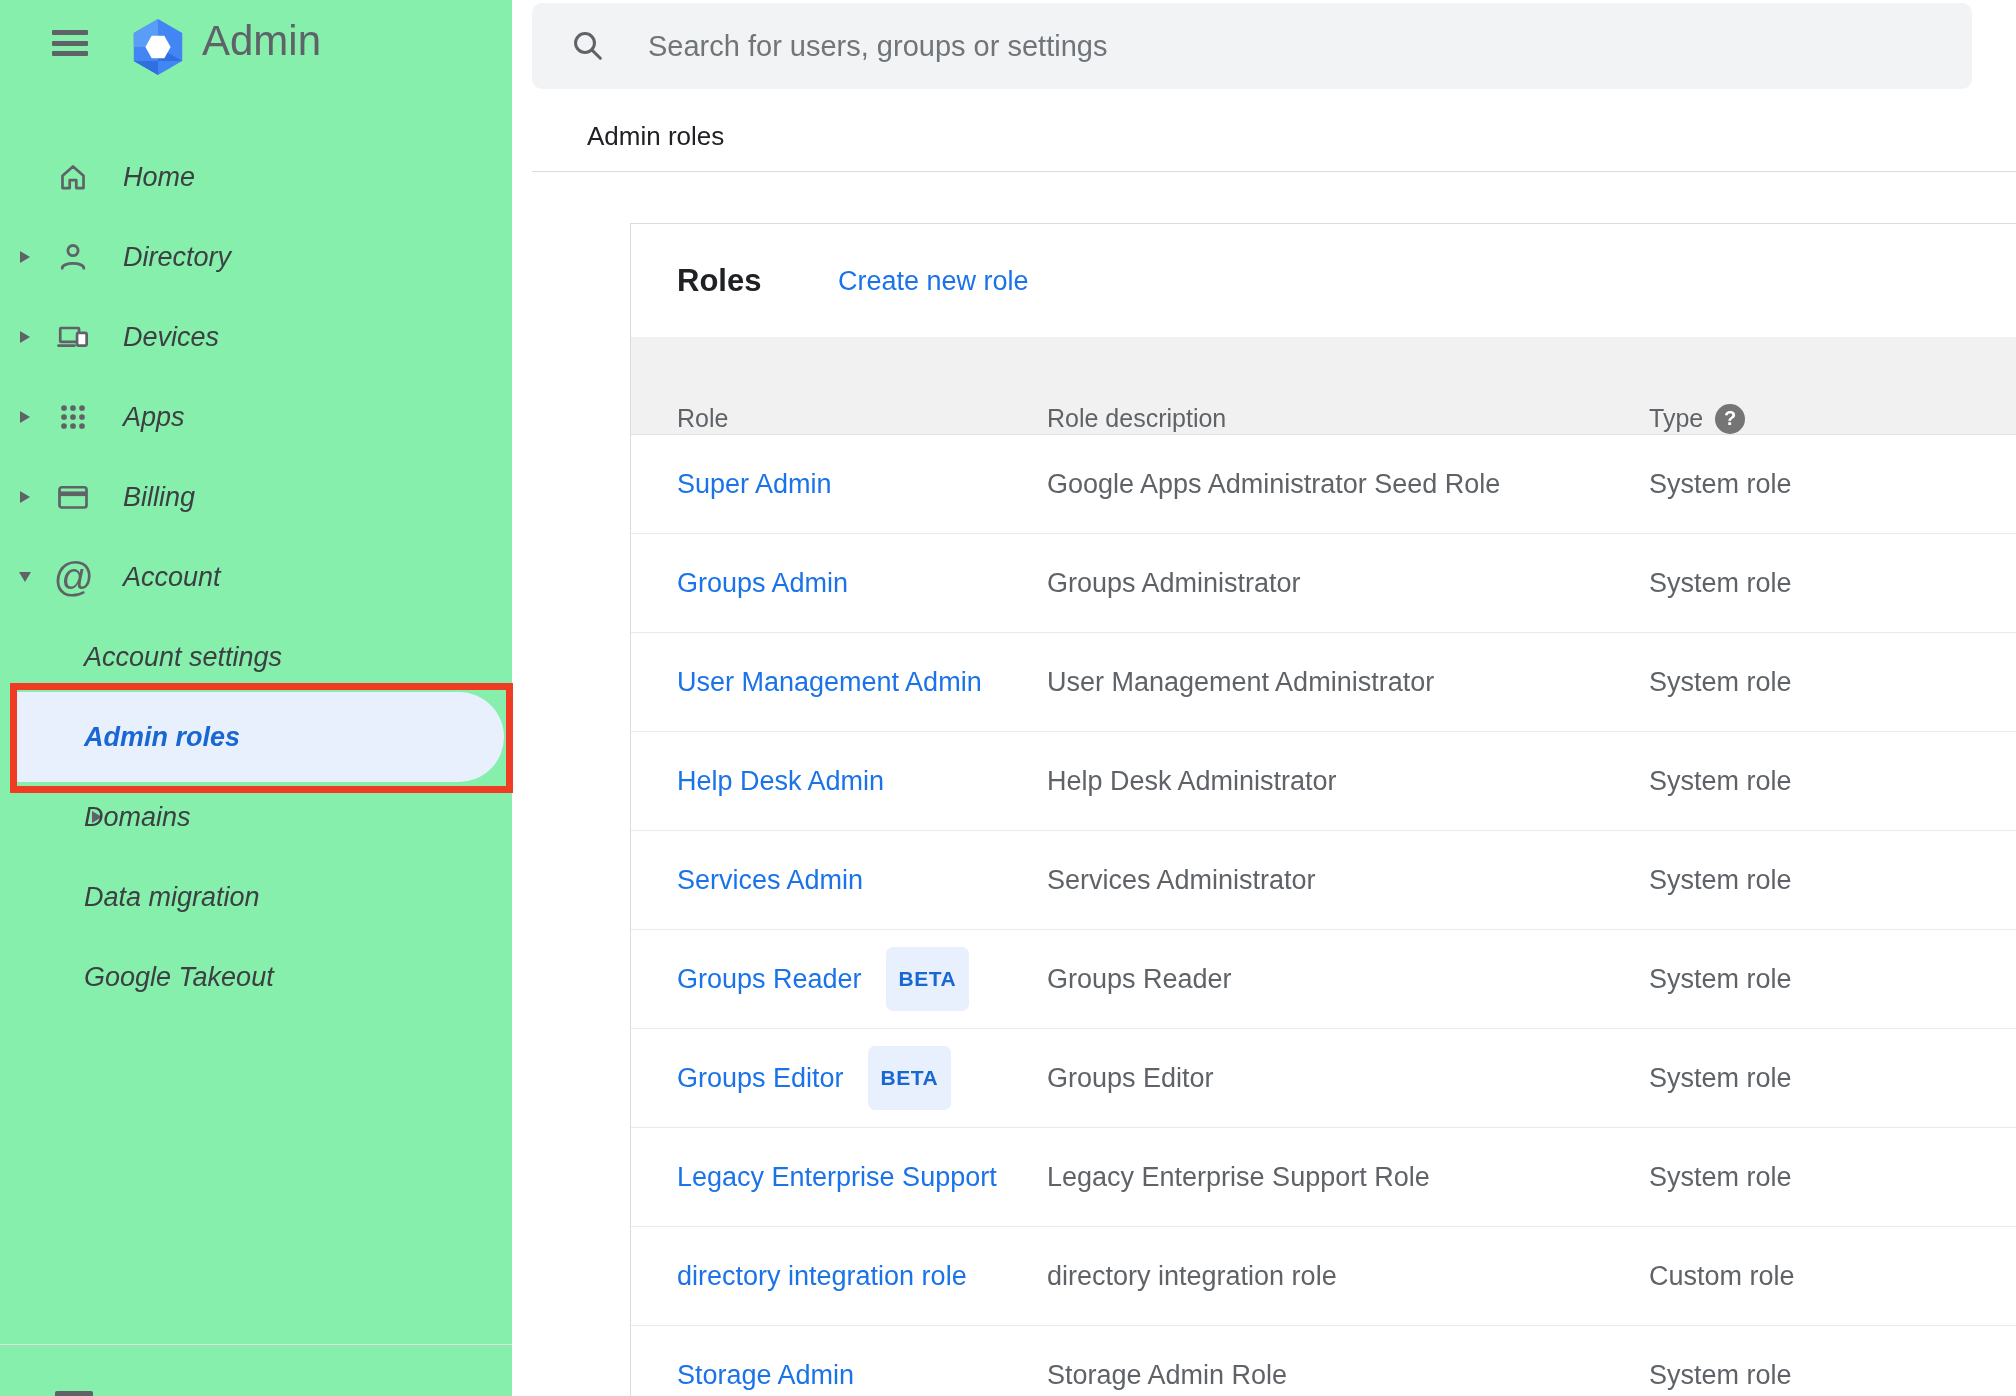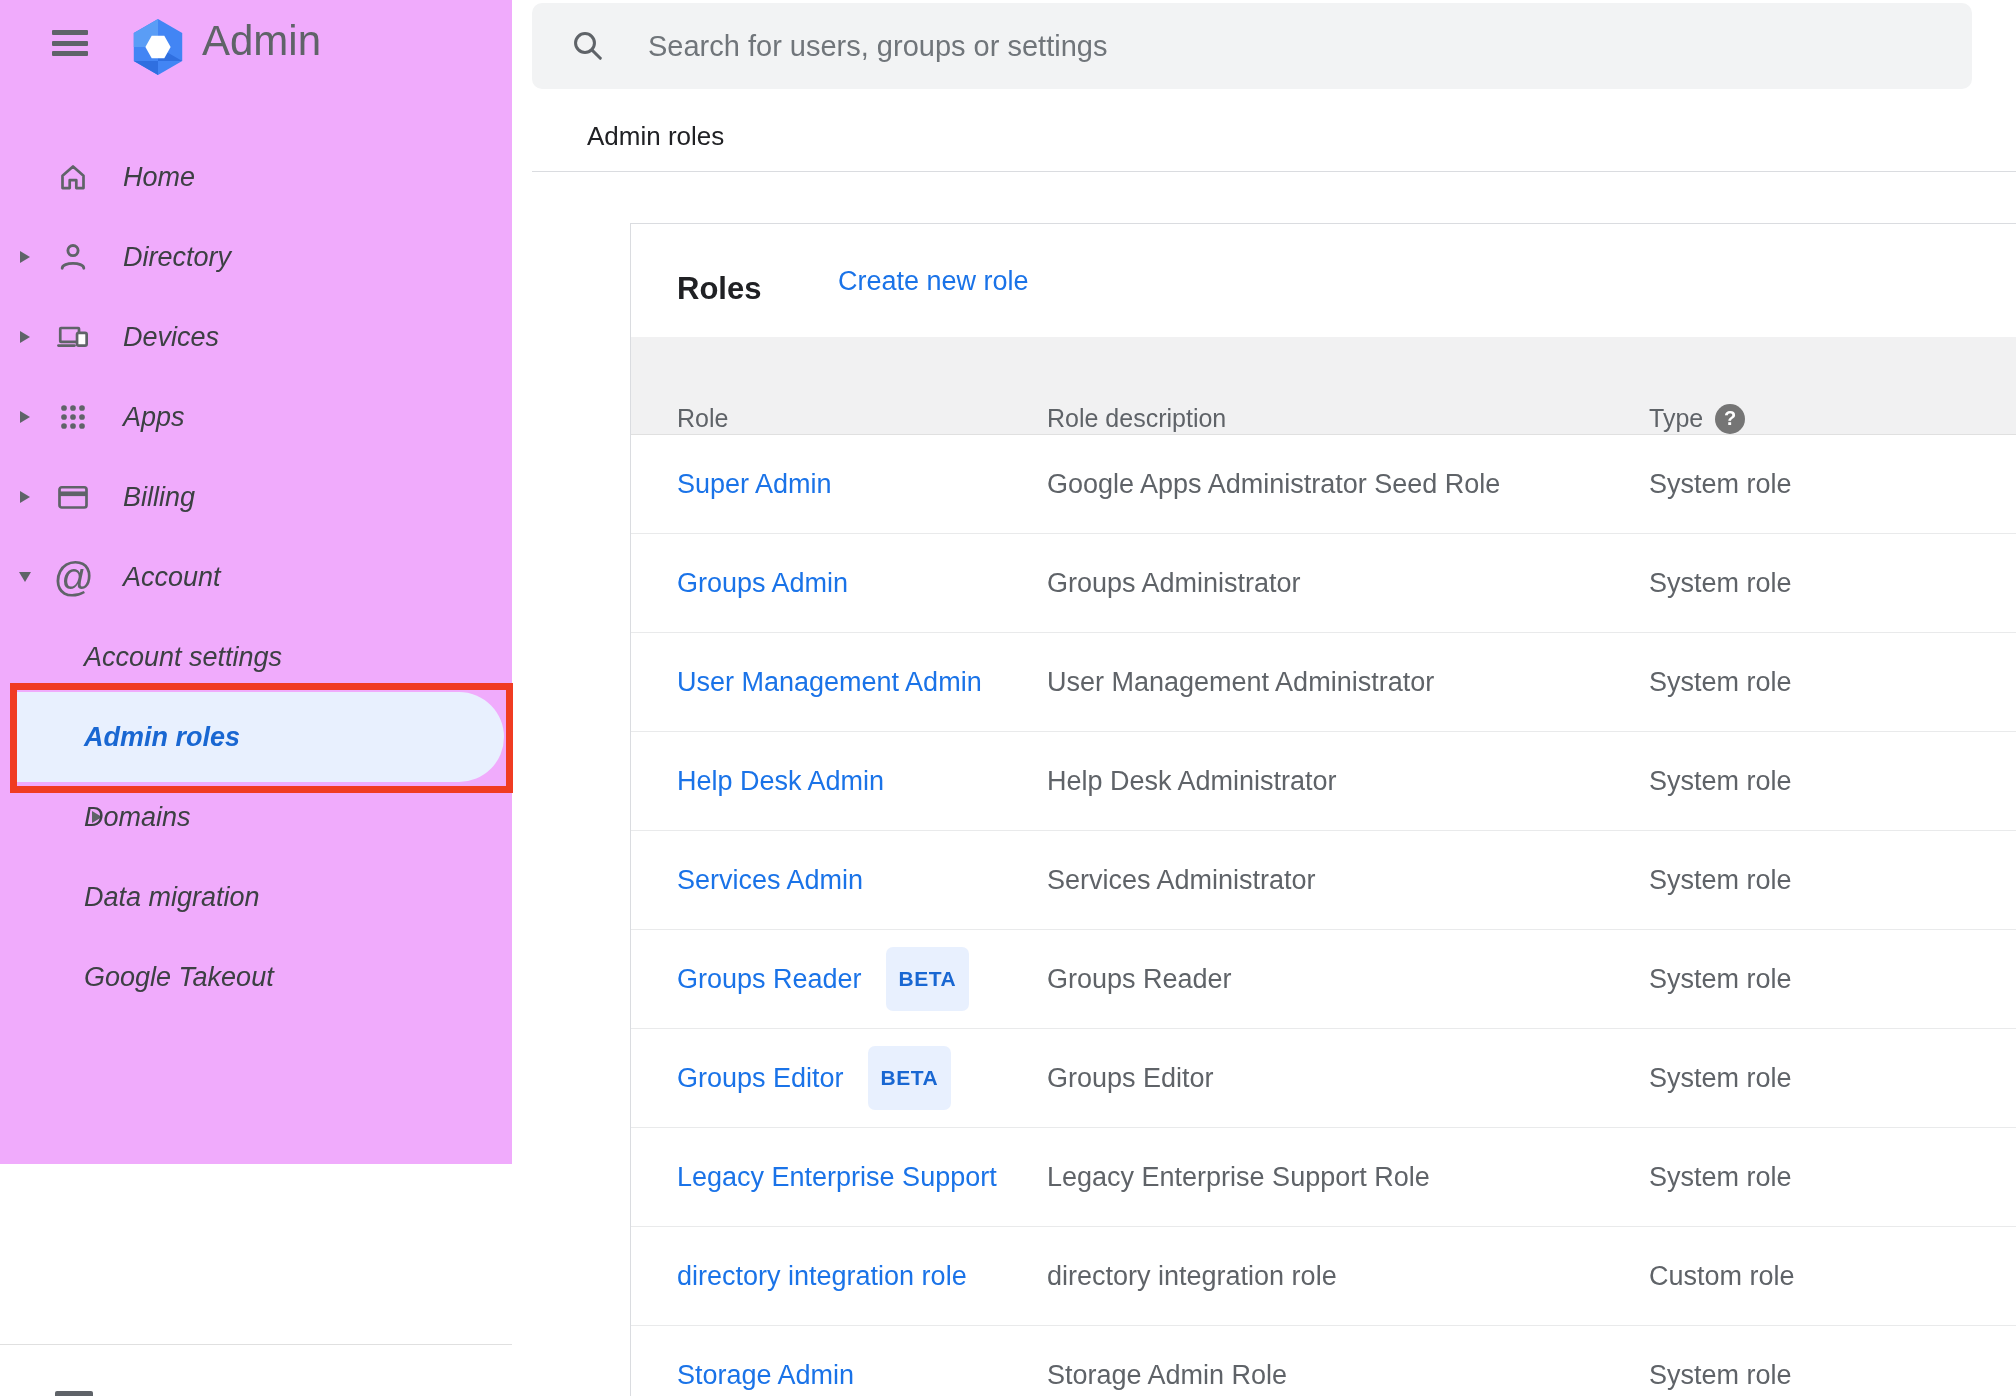--- a/index.html
+++ b/index.html
@@ -3,21 +3,21 @@
 <meta charset="utf-8">
 <style>
   html,body{margin:0;padding:0;}
   body{
     width:2016px;height:1396px;position:relative;overflow:hidden;
     background:#ffffff;
     font-family:"Liberation Sans","DejaVu Sans",sans-serif;
     -webkit-font-smoothing:antialiased;
   }
   
-  #sidebar{position:absolute;left:0;top:0;width:512px;height:1164px;background:#f0abfc;}
+  #sidebar{position:absolute;left:0;top:0;width:512px;height:1396px;background:#86efac;}
   #hamburger{position:absolute;left:52px;top:30px;width:36px;height:26px;display:flex;flex-direction:column;justify-content:space-between;cursor:pointer;}
   #hamburger span{display:block;height:5px;background:#5f6368;border-radius:1px;}
   #logo{position:absolute;left:126px;top:16px;width:64px;height:62px;}
   #logo-text{position:absolute;left:202px;top:13px;height:56px;line-height:56px;font-size:42px;color:#5f6368;letter-spacing:0;}
   #nav{position:absolute;left:0;top:137px;width:512px;}
   .nav-item{position:relative;height:80px;display:flex;align-items:center;cursor:pointer;font-style:italic;}
   .caret-slot{width:50px;display:flex;justify-content:center;align-items:center;flex:none;}
   .icon-slot{width:36px;height:36px;margin-left:5px;flex:none;display:flex;align-items:center;justify-content:center;}
   .icon-slot svg{width:36px;height:36px;}
   .at-glyph{font-size:40px;color:#5f6368;line-height:36px;}
@@ -34,21 +34,21 @@
   #cutoff-icon{position:absolute;left:55px;top:1391px;width:38px;height:5px;background:#5f6368;border-radius:2px 2px 0 0;}
   
   #searchbar{position:absolute;left:532px;top:3px;width:1440px;height:86px;background:#f2f3f4;border-radius:10px;display:flex;align-items:center;cursor:text;}
   #search-icon{margin-left:38px;width:36px;height:36px;flex:none;}
   #search-placeholder{margin-left:42px;font-size:29px;color:#70757a;white-space:nowrap;}
   #breadcrumb{position:absolute;left:587px;top:121px;font-size:26px;color:#202124;}
   #top-divider{position:absolute;left:532px;top:171px;width:1484px;height:1px;background:#dadce0;}
   
   #card{position:absolute;left:630px;top:223px;width:1390px;height:1200px;background:#fff;border:1px solid #dadce0;box-sizing:border-box;}
   #card-head{position:relative;height:113px;}
-  #card-title{position:absolute;left:46px;top:50%;transform:translateY(-50%);font-size:31px;font-weight:bold;color:#202124;margin-top:8px;}
+  #card-title{position:absolute;left:46px;top:50%;transform:translateY(-50%);font-size:31px;font-weight:bold;color:#202124;}
   #create-link{position:absolute;left:207px;top:50%;transform:translateY(-50%);font-size:27px;color:#1a73e8;cursor:pointer;text-decoration:none;}
   #thead{position:relative;height:97px;background:#f1f1f2;border-bottom:1px solid #e0e0e0;box-sizing:content-box;}
   .hcol{position:absolute;top:0;height:100%;display:flex;align-items:center;font-size:25px;color:#5f6368;margin-top:33px;}
   .hcol.c1{left:46px;} .hcol.c2{left:416px;} .hcol.c3{left:1018px;gap:12px;}
   #help-icon{width:30px;height:30px;border-radius:50%;background:#757575;color:#fff;font-size:20px;font-weight:bold;display:flex;align-items:center;justify-content:center;cursor:pointer;}
   .trow{position:relative;height:98px;border-bottom:1px solid #e9eaeb;}
   .trow:last-child{border-bottom:none;}
   .cell{position:absolute;top:50%;transform:translateY(-50%);font-size:27px;white-space:nowrap;}
   .cell.c1{left:46px;display:flex;align-items:center;}
   .cell.c2{left:416px;color:#5f6368;}

